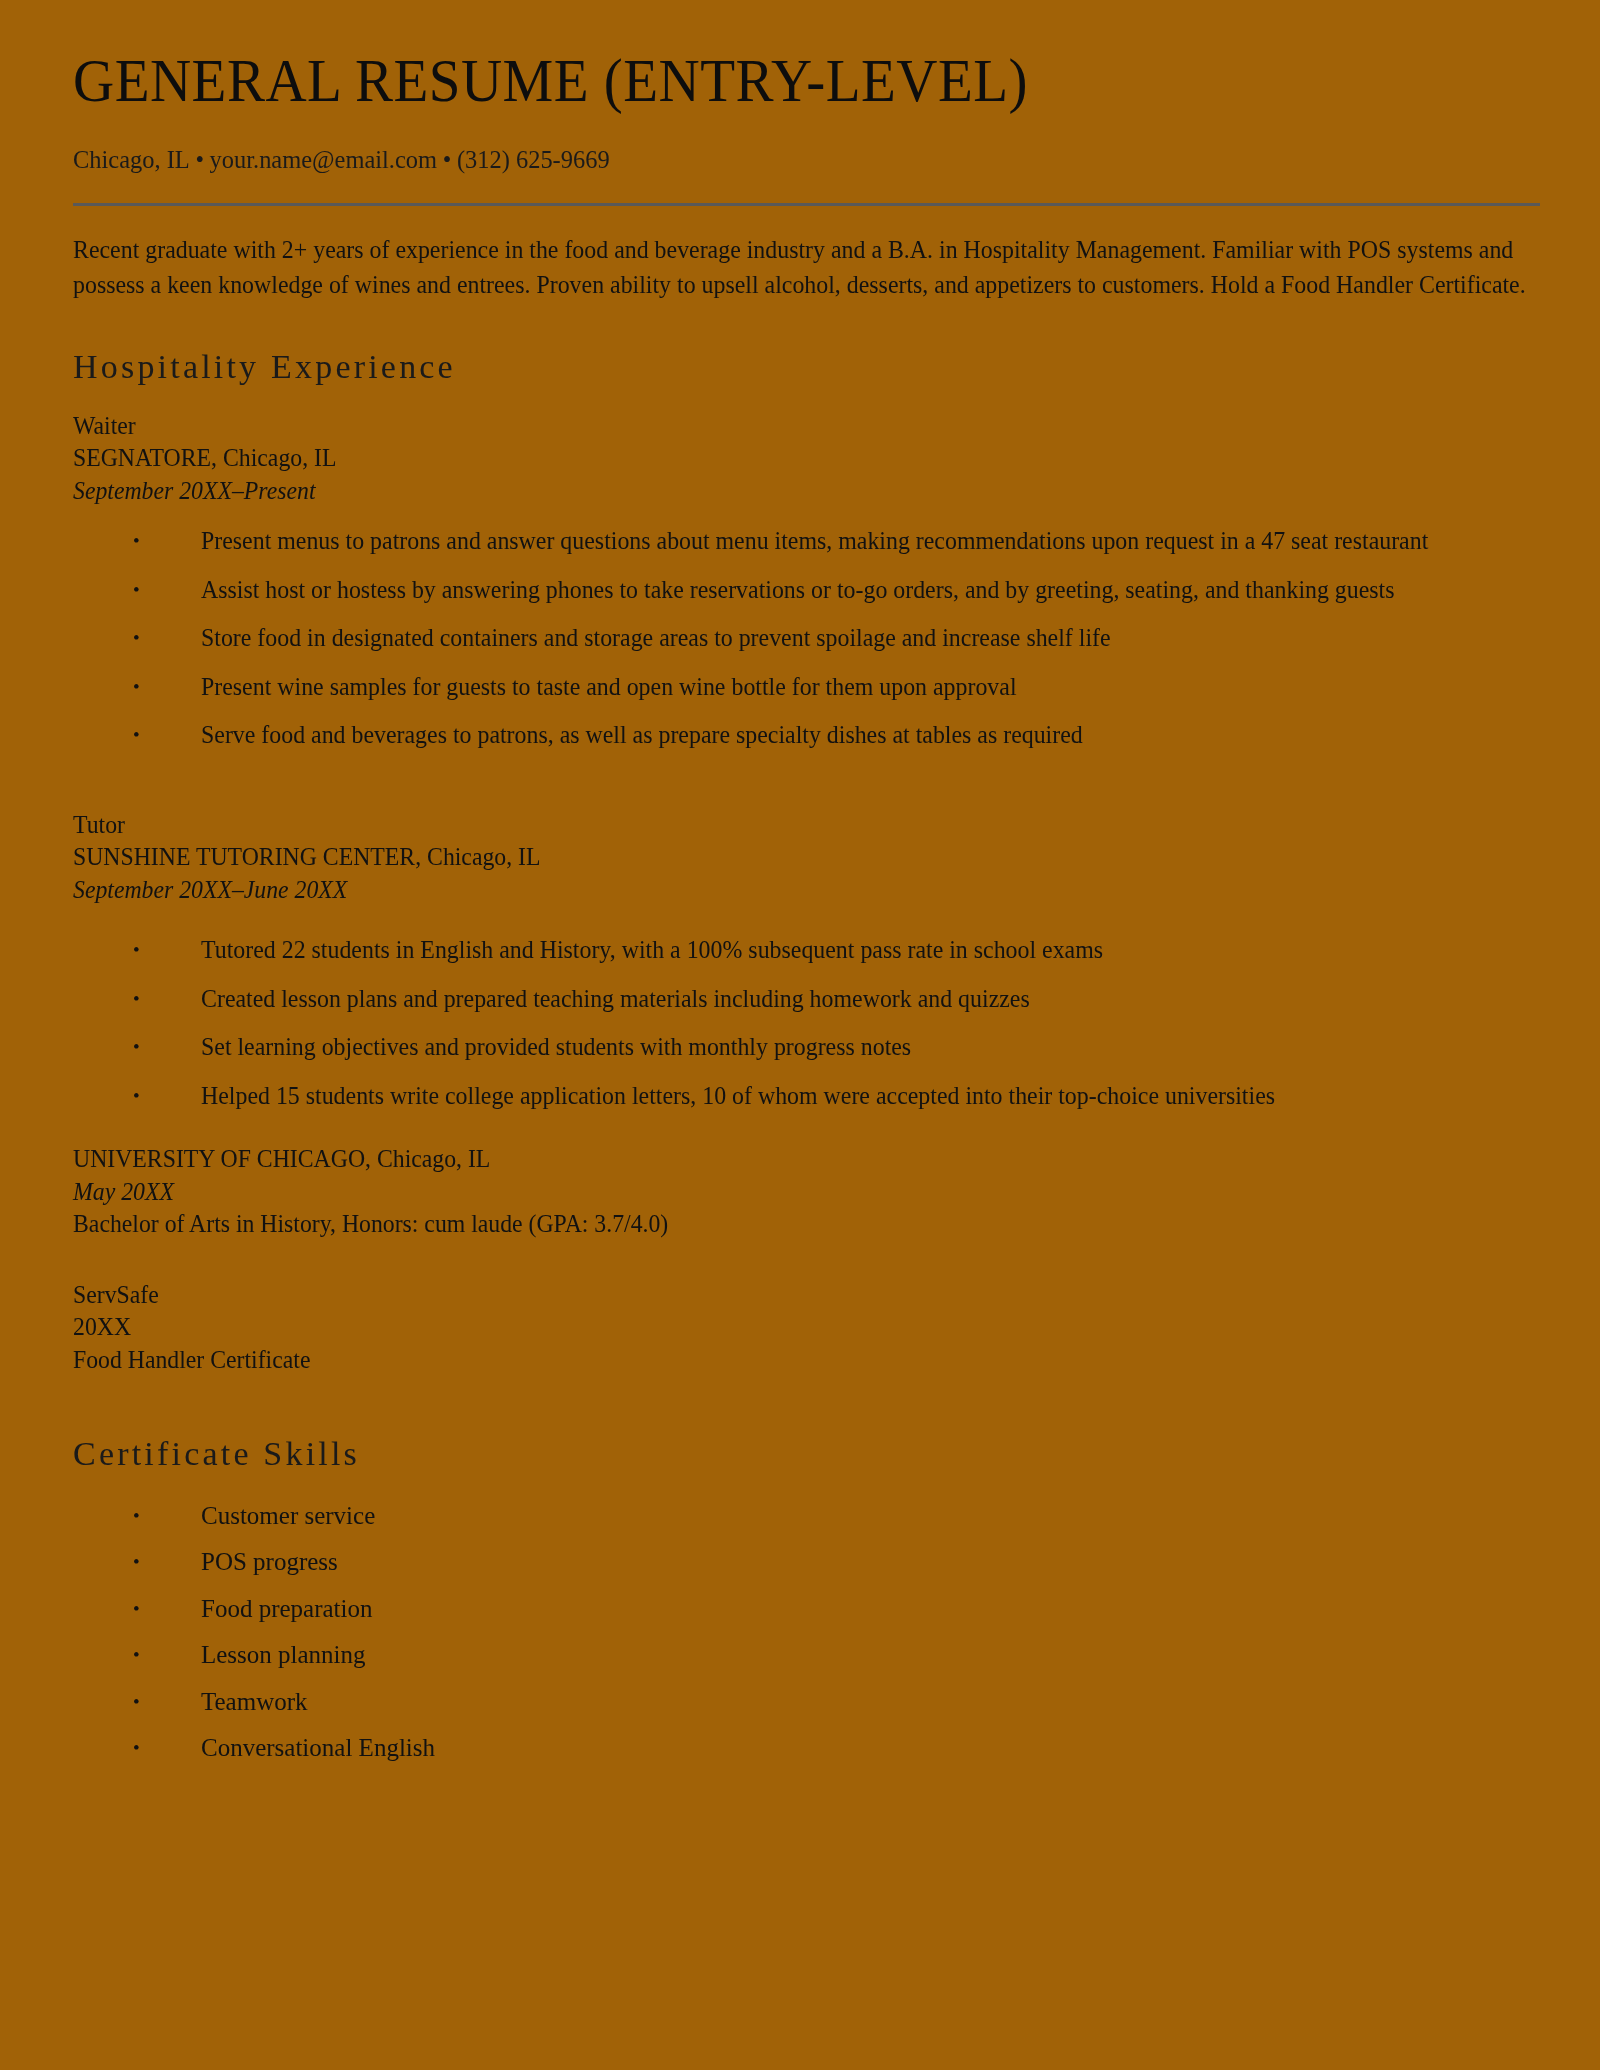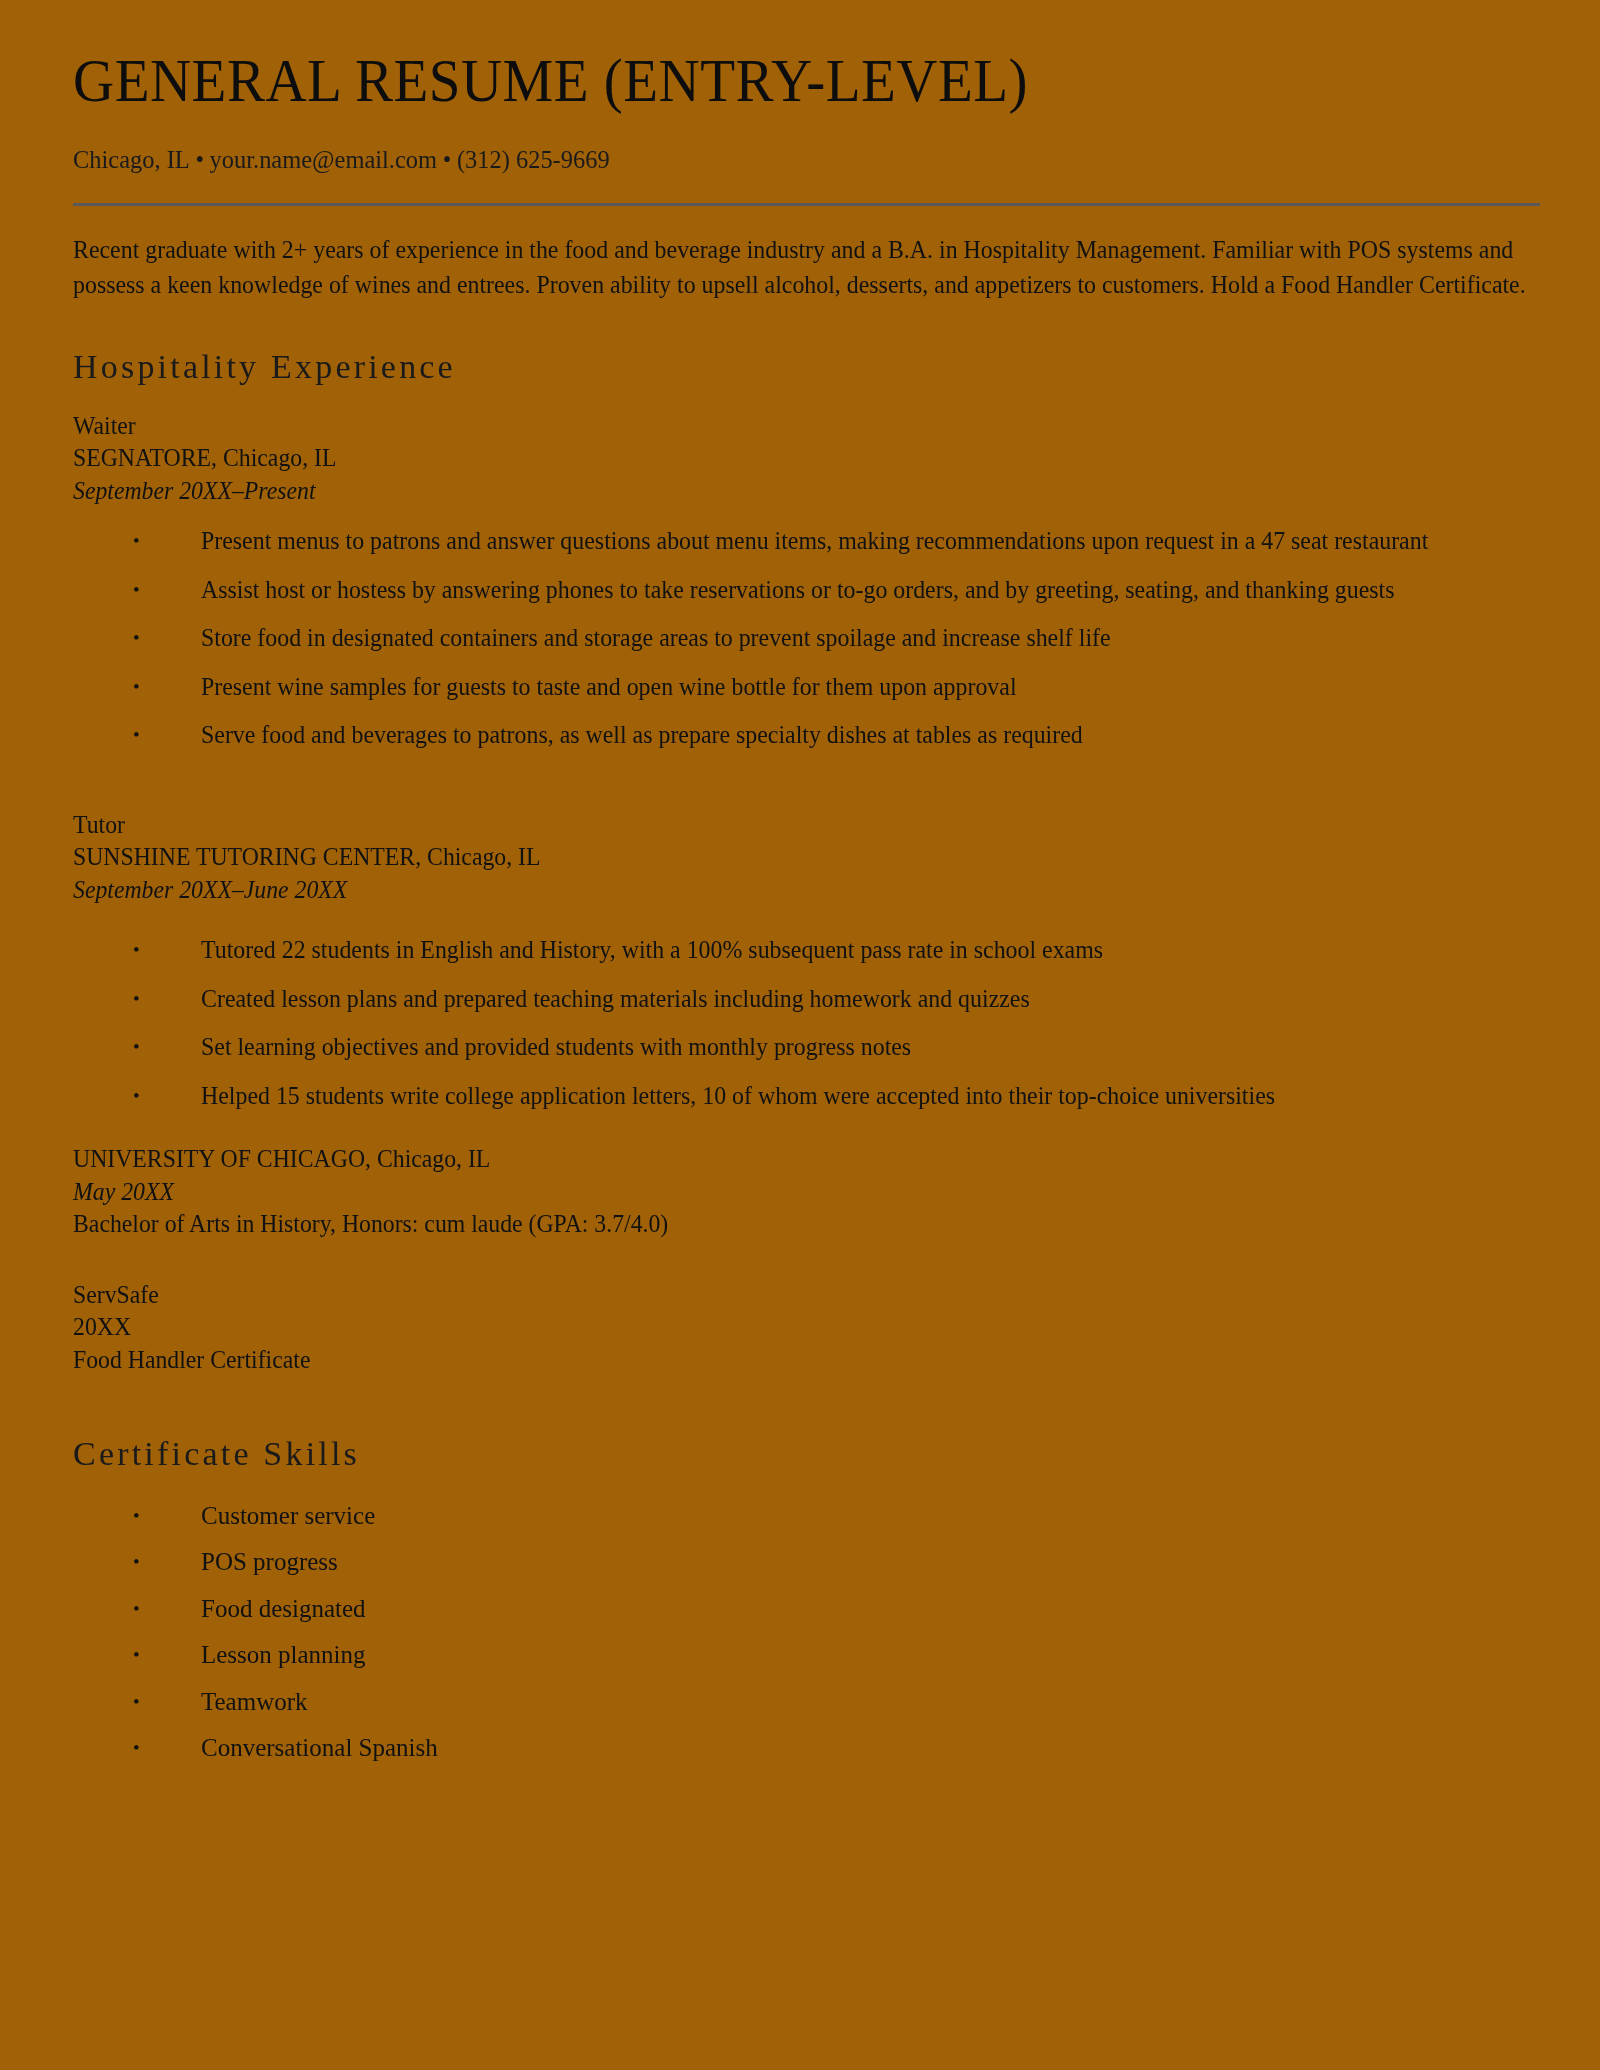--- a/index.html
+++ b/index.html
@@ -245,19 +245,19 @@
     <div class="edu-line">ServSafe</div>
     <div class="edu-line">20XX</div>
     <div class="edu-line">Food Handler Certificate</div>
   </div>
 
   <h2 class="section-heading skills">Certificate Skills</h2>
 
   <ul class="skills">
     <li>Customer service</li>
     <li>POS progress</li>
-    <li>Food designated</li>
+    <li>Food preparation</li>
     <li>Lesson planning</li>
     <li>Teamwork</li>
-    <li>Conversational Spanish</li>
+    <li>Conversational English</li>
   </ul>
 
 </div>
 
 </body></html>

